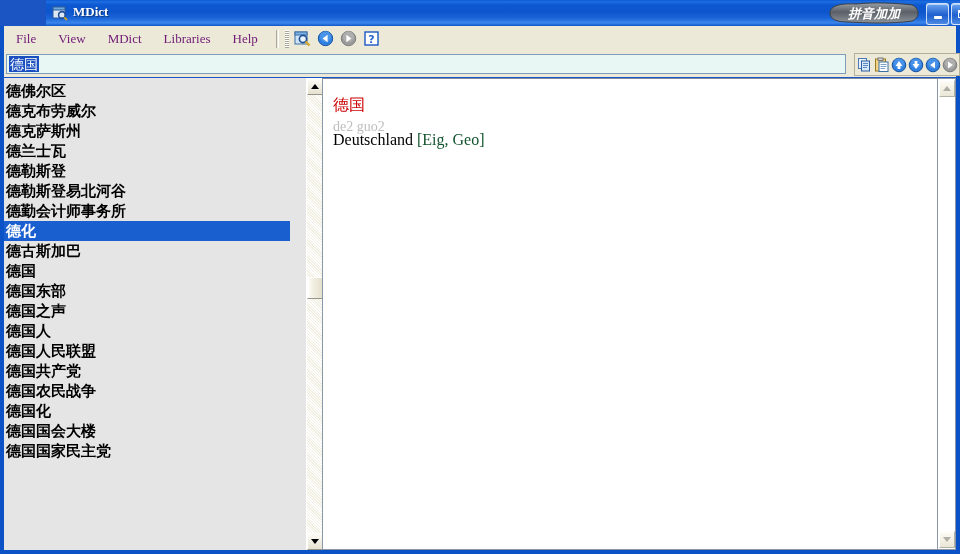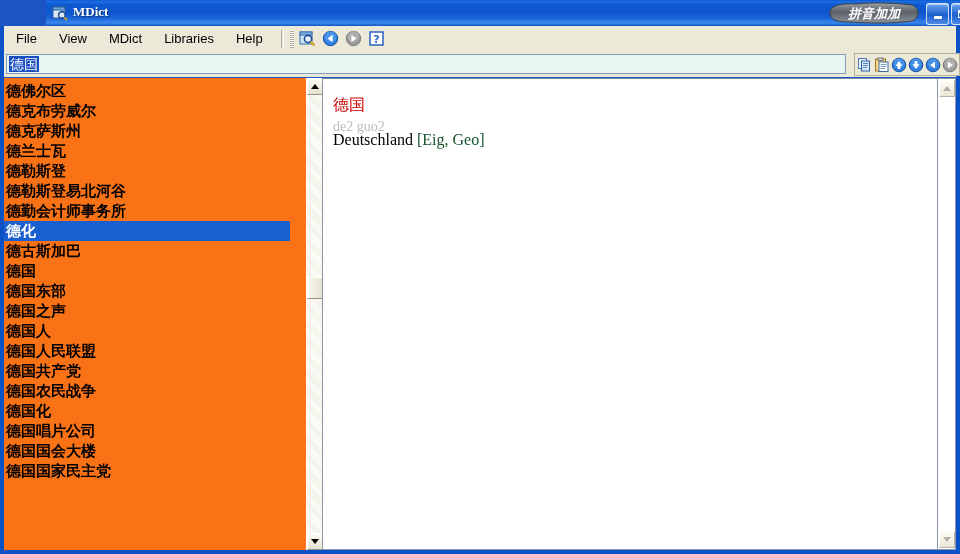--- a/index.html
+++ b/index.html
@@ -51,22 +51,22 @@
   .minGl{width:8px;height:3px;background:#fff;margin-top:7px;border-radius:1px;}
   .maxGl{width:9px;height:8px;border:1px solid #fff;border-top-width:3px;box-sizing:border-box;}
   
   .menubar{
     position:absolute;left:4px;top:26px;width:952px;height:25px;
     background:#ece9d8;
     border-bottom:1px solid #d6d2bd;
     display:flex;align-items:center;
   }
   .menuitem{
-    font-family:Liberation Sans, sans-serif;
-    font-size:13px;color:#000000;padding:3px 10px;margin-left:2px;cursor:default;
+    font-family:Liberation Serif, serif;
+    font-size:13px;color:#701a75;padding:3px 10px;margin-left:2px;cursor:default;
   }
   .mb-sep{
     width:1px;height:18px;margin:0 6px 0 8px;
     border-left:1px solid #aca899;border-right:1px solid #fff;
   }
   .tbgrip{
     width:4px;height:18px;margin-right:4px;
     background:repeating-linear-gradient(to bottom,#ffffff 0,#ffffff 1px,#aca899 1px,#aca899 2px);
   }
   .tbbtn{
@@ -93,21 +93,21 @@
     padding:0 1px;
   }
   .srbtns{
     position:absolute;left:850px;top:2px;height:21px;display:flex;align-items:center;
     border:1px solid #b5b09a;background:#ece9d8;padding:0 1px;
   }
   .srb{width:17px;height:17px;margin:0 0px;display:flex;align-items:center;justify-content:center;}
   
   .listpane{
     position:absolute;left:4px;top:78px;width:334px;height:472px;
-    background:#f97316;overflow:hidden;
+    background:#e5e5e5;overflow:hidden;
     border-right:1px solid #0f172a;
     box-sizing:border-box;
   }
   .list{position:absolute;left:0;top:3px;width:286px;}
   .lrow{
     height:20px;line-height:20px;
     font-family:"DejaVu Sans", sans-serif;
     font-size:15px;color:#000;font-weight:bold;
     padding-left:2px;white-space:nowrap;overflow:hidden;
   }
@@ -331,21 +331,20 @@
         <div class="lrow sel">德化</div>
         <div class="lrow">德古斯加巴</div>
         <div class="lrow">德国</div>
         <div class="lrow">德国东部</div>
         <div class="lrow">德国之声</div>
         <div class="lrow">德国人</div>
         <div class="lrow">德国人民联盟</div>
         <div class="lrow">德国共产党</div>
         <div class="lrow">德国农民战争</div>
         <div class="lrow">德国化</div>
-        <div class="lrow">德国唱片公司</div>
         <div class="lrow">德国国会大楼</div>
         <div class="lrow">德国国家民主党</div>
       </div>
   </div>
 
   <div class="lsb">
     <div class="sbbtn" style="top:0;">
       <span class="arrow up"></span>
     </div>
     <div class="sbthumb" style="top:199px;height:22px;"></div>

